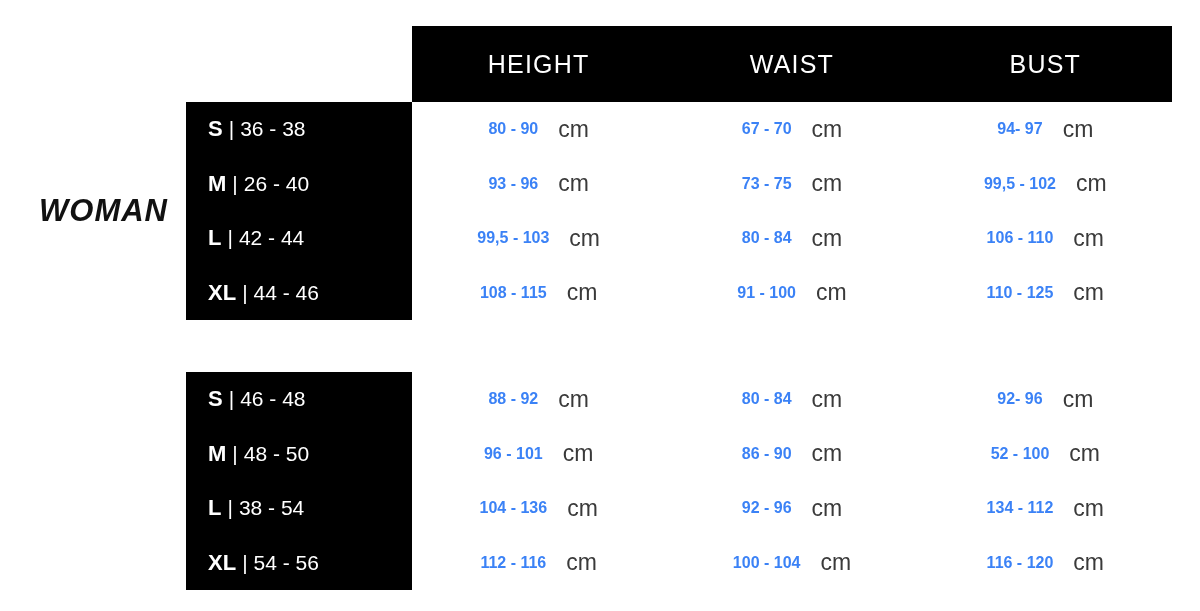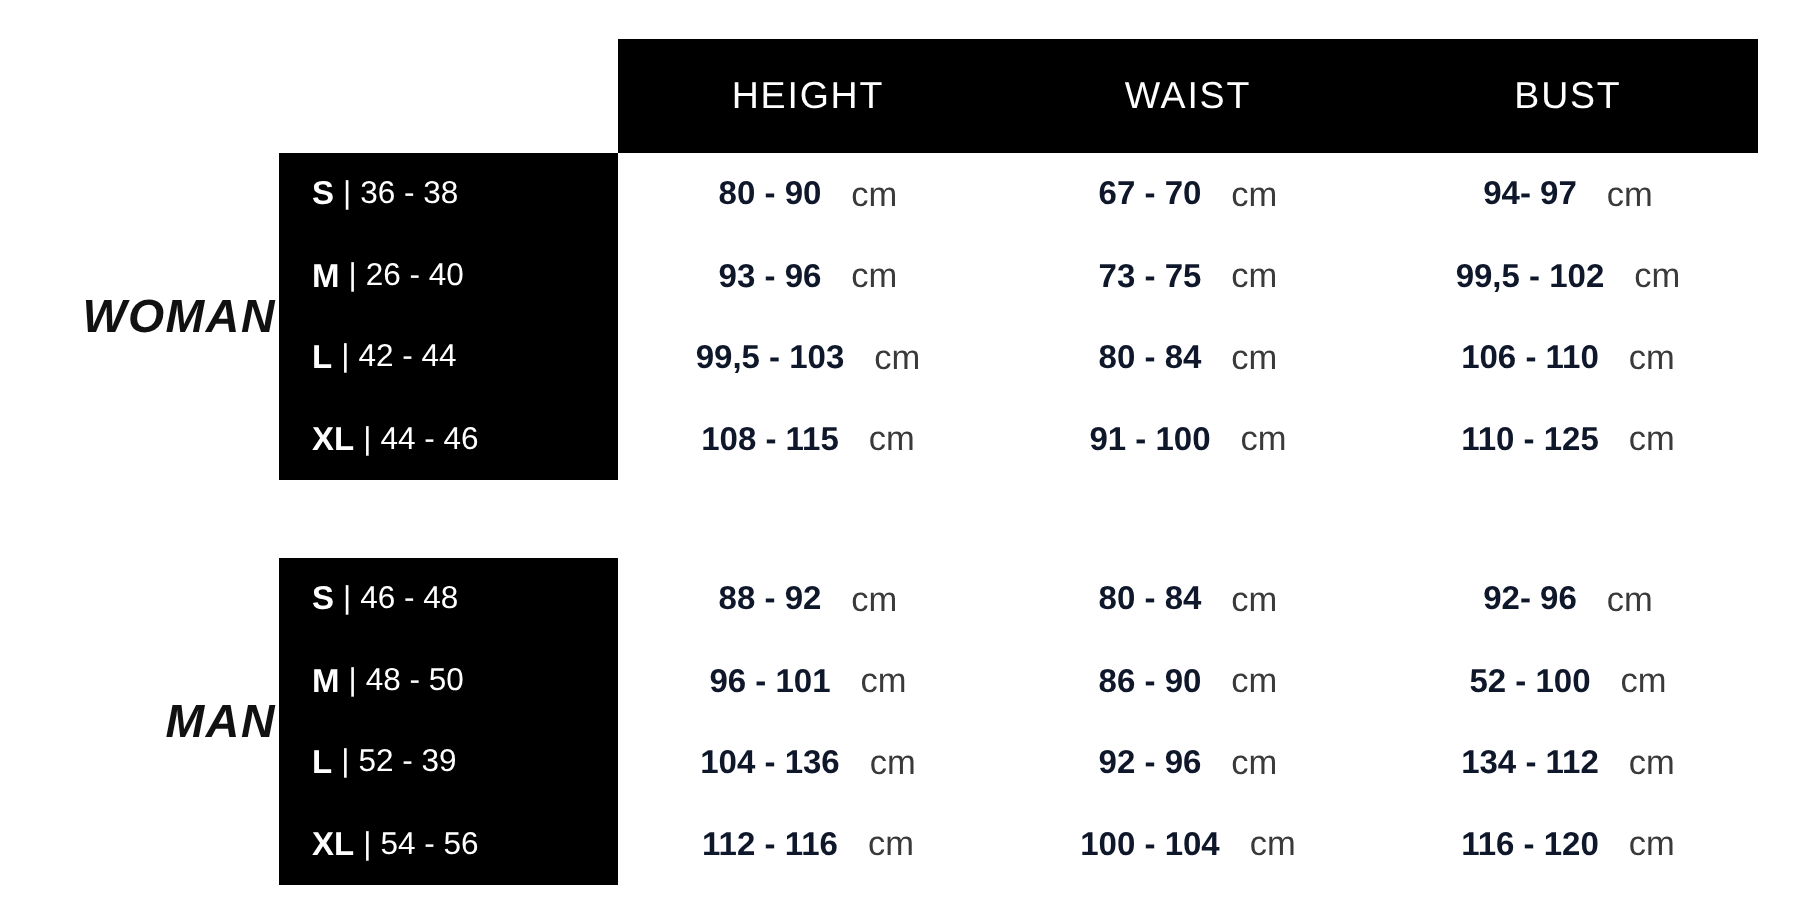--- a/index.html
+++ b/index.html
@@ -55,21 +55,21 @@
 
   .label-col {
     position: absolute;
     left: 0;
     top: 0;
     width: 186px;
     height: 100%;
     display: flex;
     align-items: center;
     justify-content: flex-end;
-    padding-right: 2px;
+    padding-right: 18px;
     box-sizing: border-box;
   }
   .group-label {
     font-size: 31px;
     font-weight: bold;
     font-style: italic;
     color: #111111;
     letter-spacing: 1px;
   }
 
@@ -132,22 +132,22 @@
     flex: 1 1 0;
     display: flex;
     align-items: center;
     justify-content: center;
     font-size: 23px;
     color: #3a3a3a;
     white-space: nowrap;
   }
   .meas-cell .val {
     font-weight: bold;
-    font-size: 22px;
-    color: #0f172a;
+    font-size: 16px;
+    color: #3b82f6;
   }
   .meas-cell .unit {
     font-weight: 400;
     font-size: 23px;
     margin-left: 20px;
     color: #3a3a3a;
   }
 </style>
 </head>
 <body>
@@ -245,41 +245,38 @@
       <div class="meas-cell">
         <span class="val">110 - 125</span>
         <span class="unit">cm</span>
       </div>
     </div>
   </div>
 </div>
 
 <div class="section" id="section-man">
 
-  <div class="label-col">
-    <span class="group-label">MAN</span>
-  </div>
 
   <div class="size-col"></div>
 
   <div class="size-rows">
     <div class="size-row">
       <span class="sz">S</span>
       <span class="bar">|</span>
       <span class="eu">46 - 48</span>
     </div>
     <div class="size-row">
       <span class="sz">M</span>
       <span class="bar">|</span>
       <span class="eu">48 - 50</span>
     </div>
     <div class="size-row">
       <span class="sz">L</span>
       <span class="bar">|</span>
-      <span class="eu">52 - 39</span>
+      <span class="eu">38 - 54</span>
     </div>
     <div class="size-row">
       <span class="sz">XL</span>
       <span class="bar">|</span>
       <span class="eu">54 - 56</span>
     </div>
   </div>
 
   <div class="meas-rows">
     <div class="meas-row">

